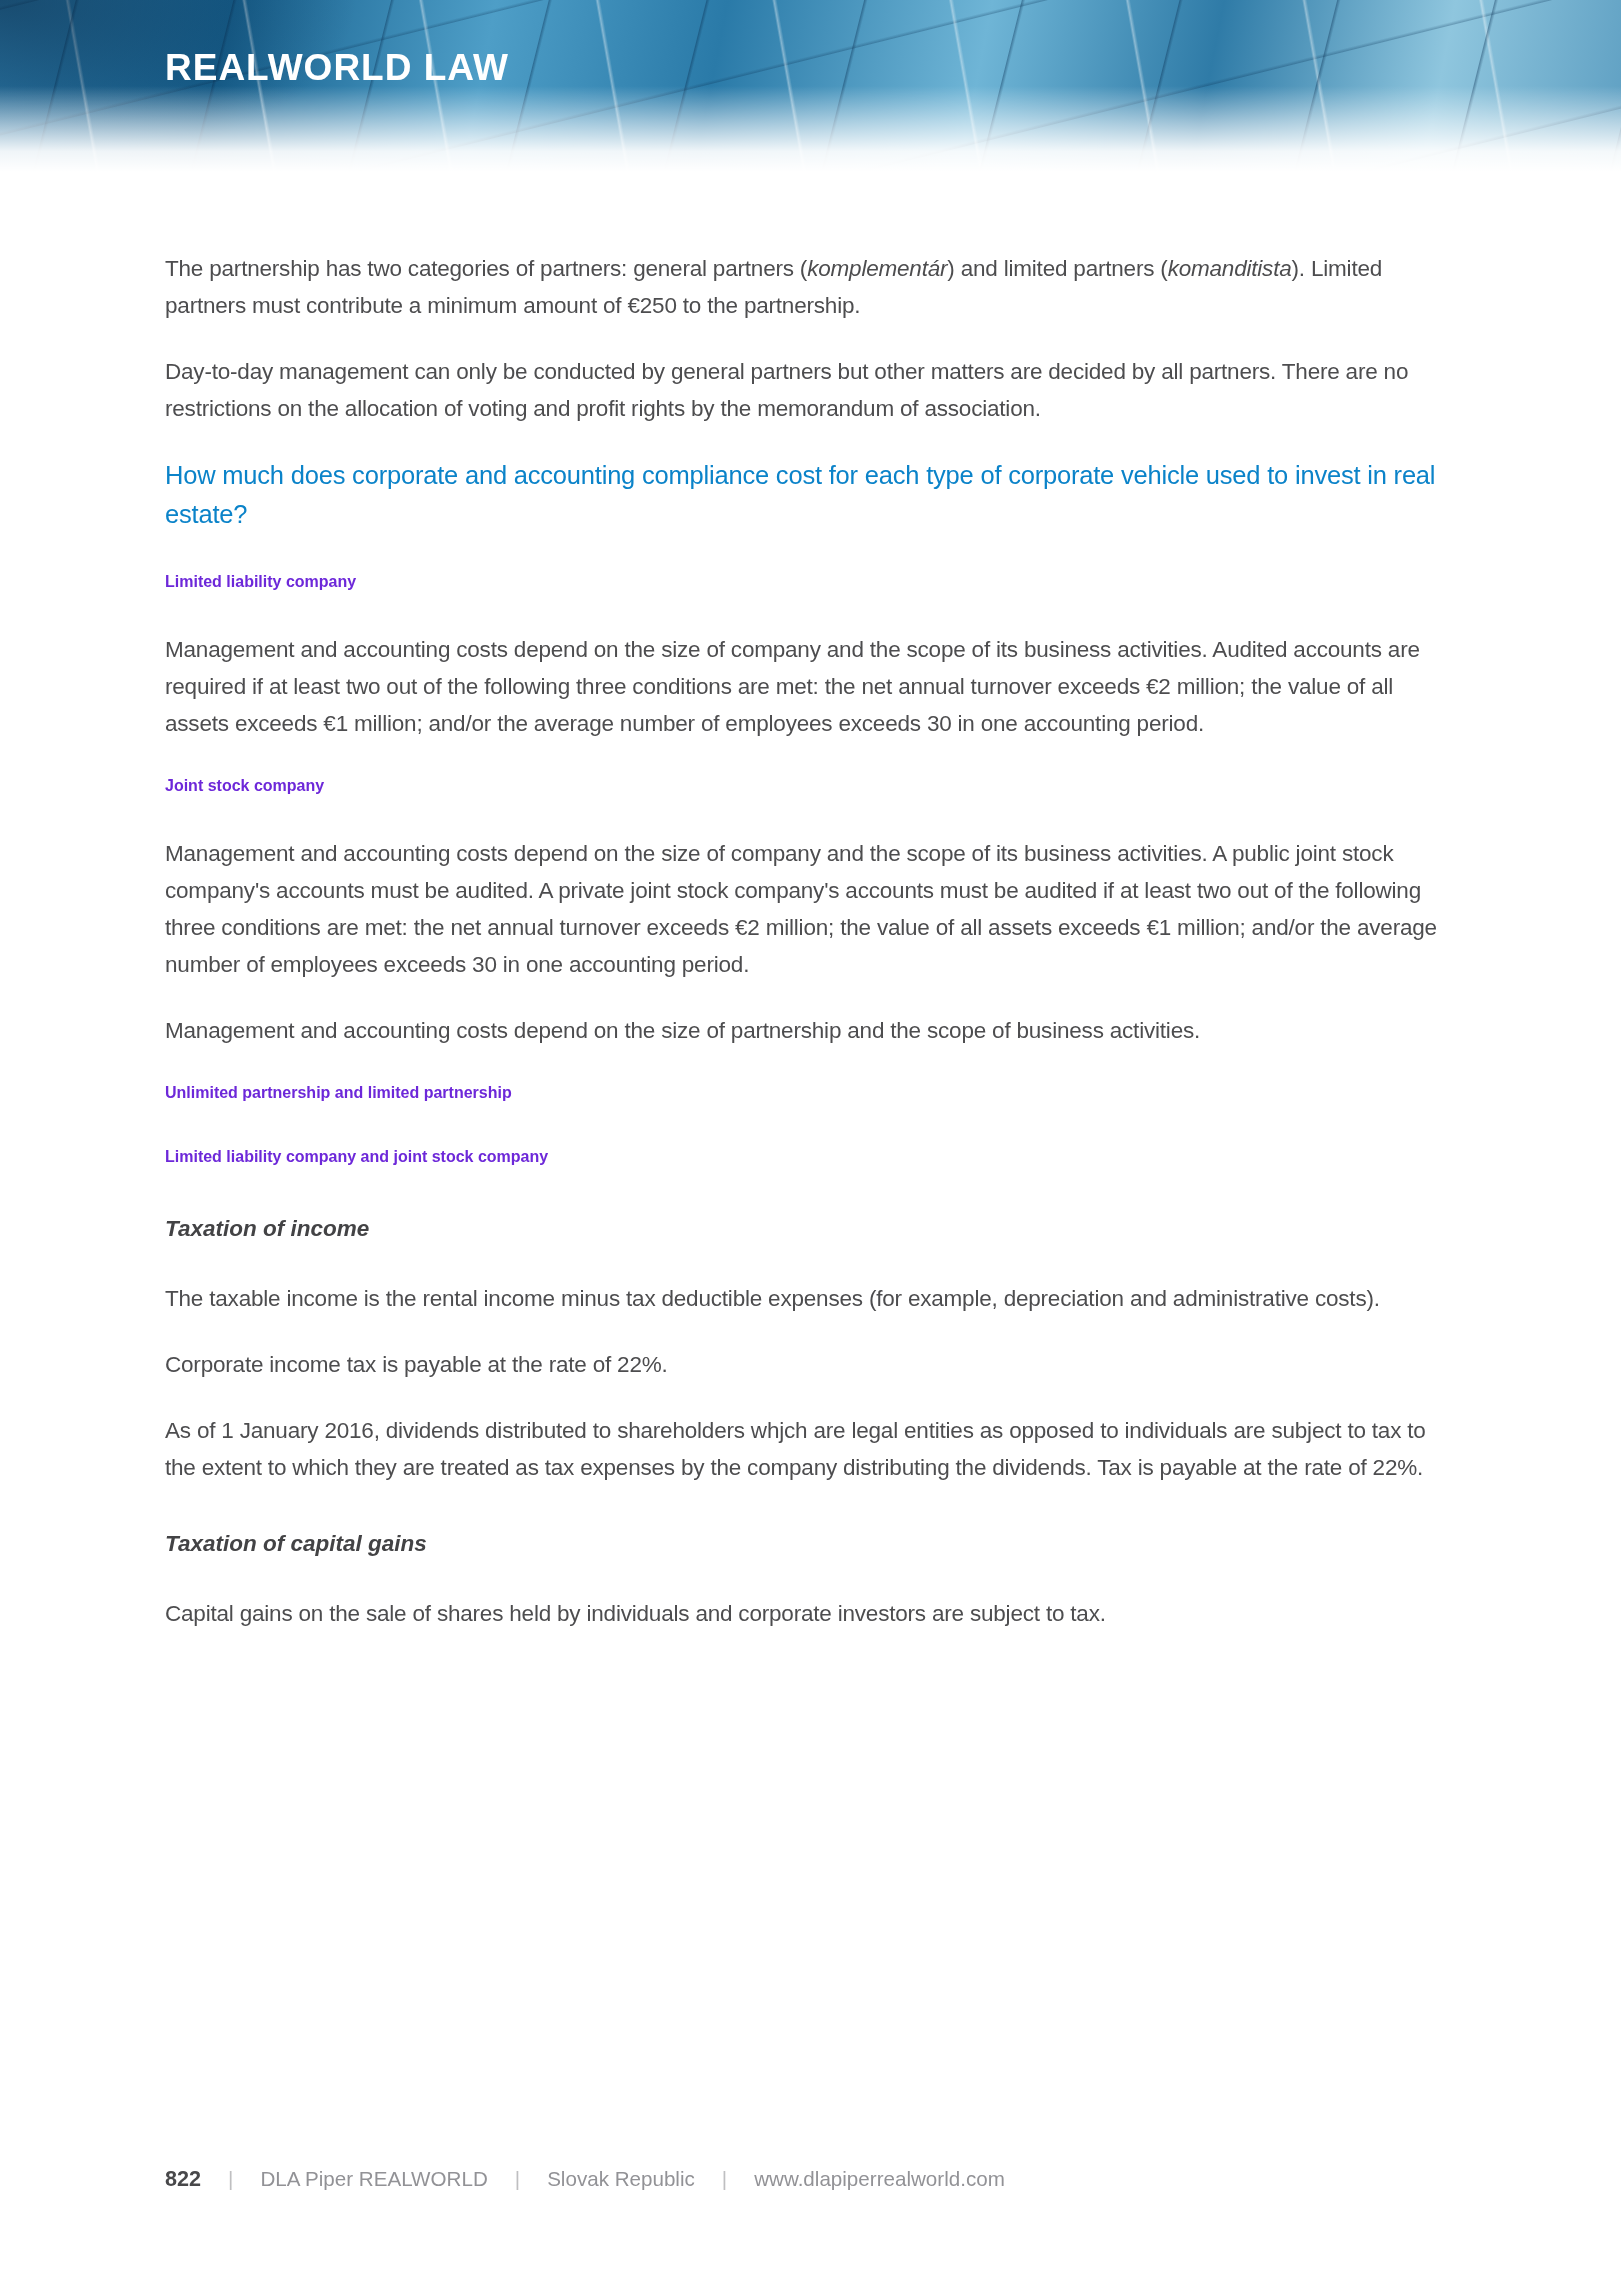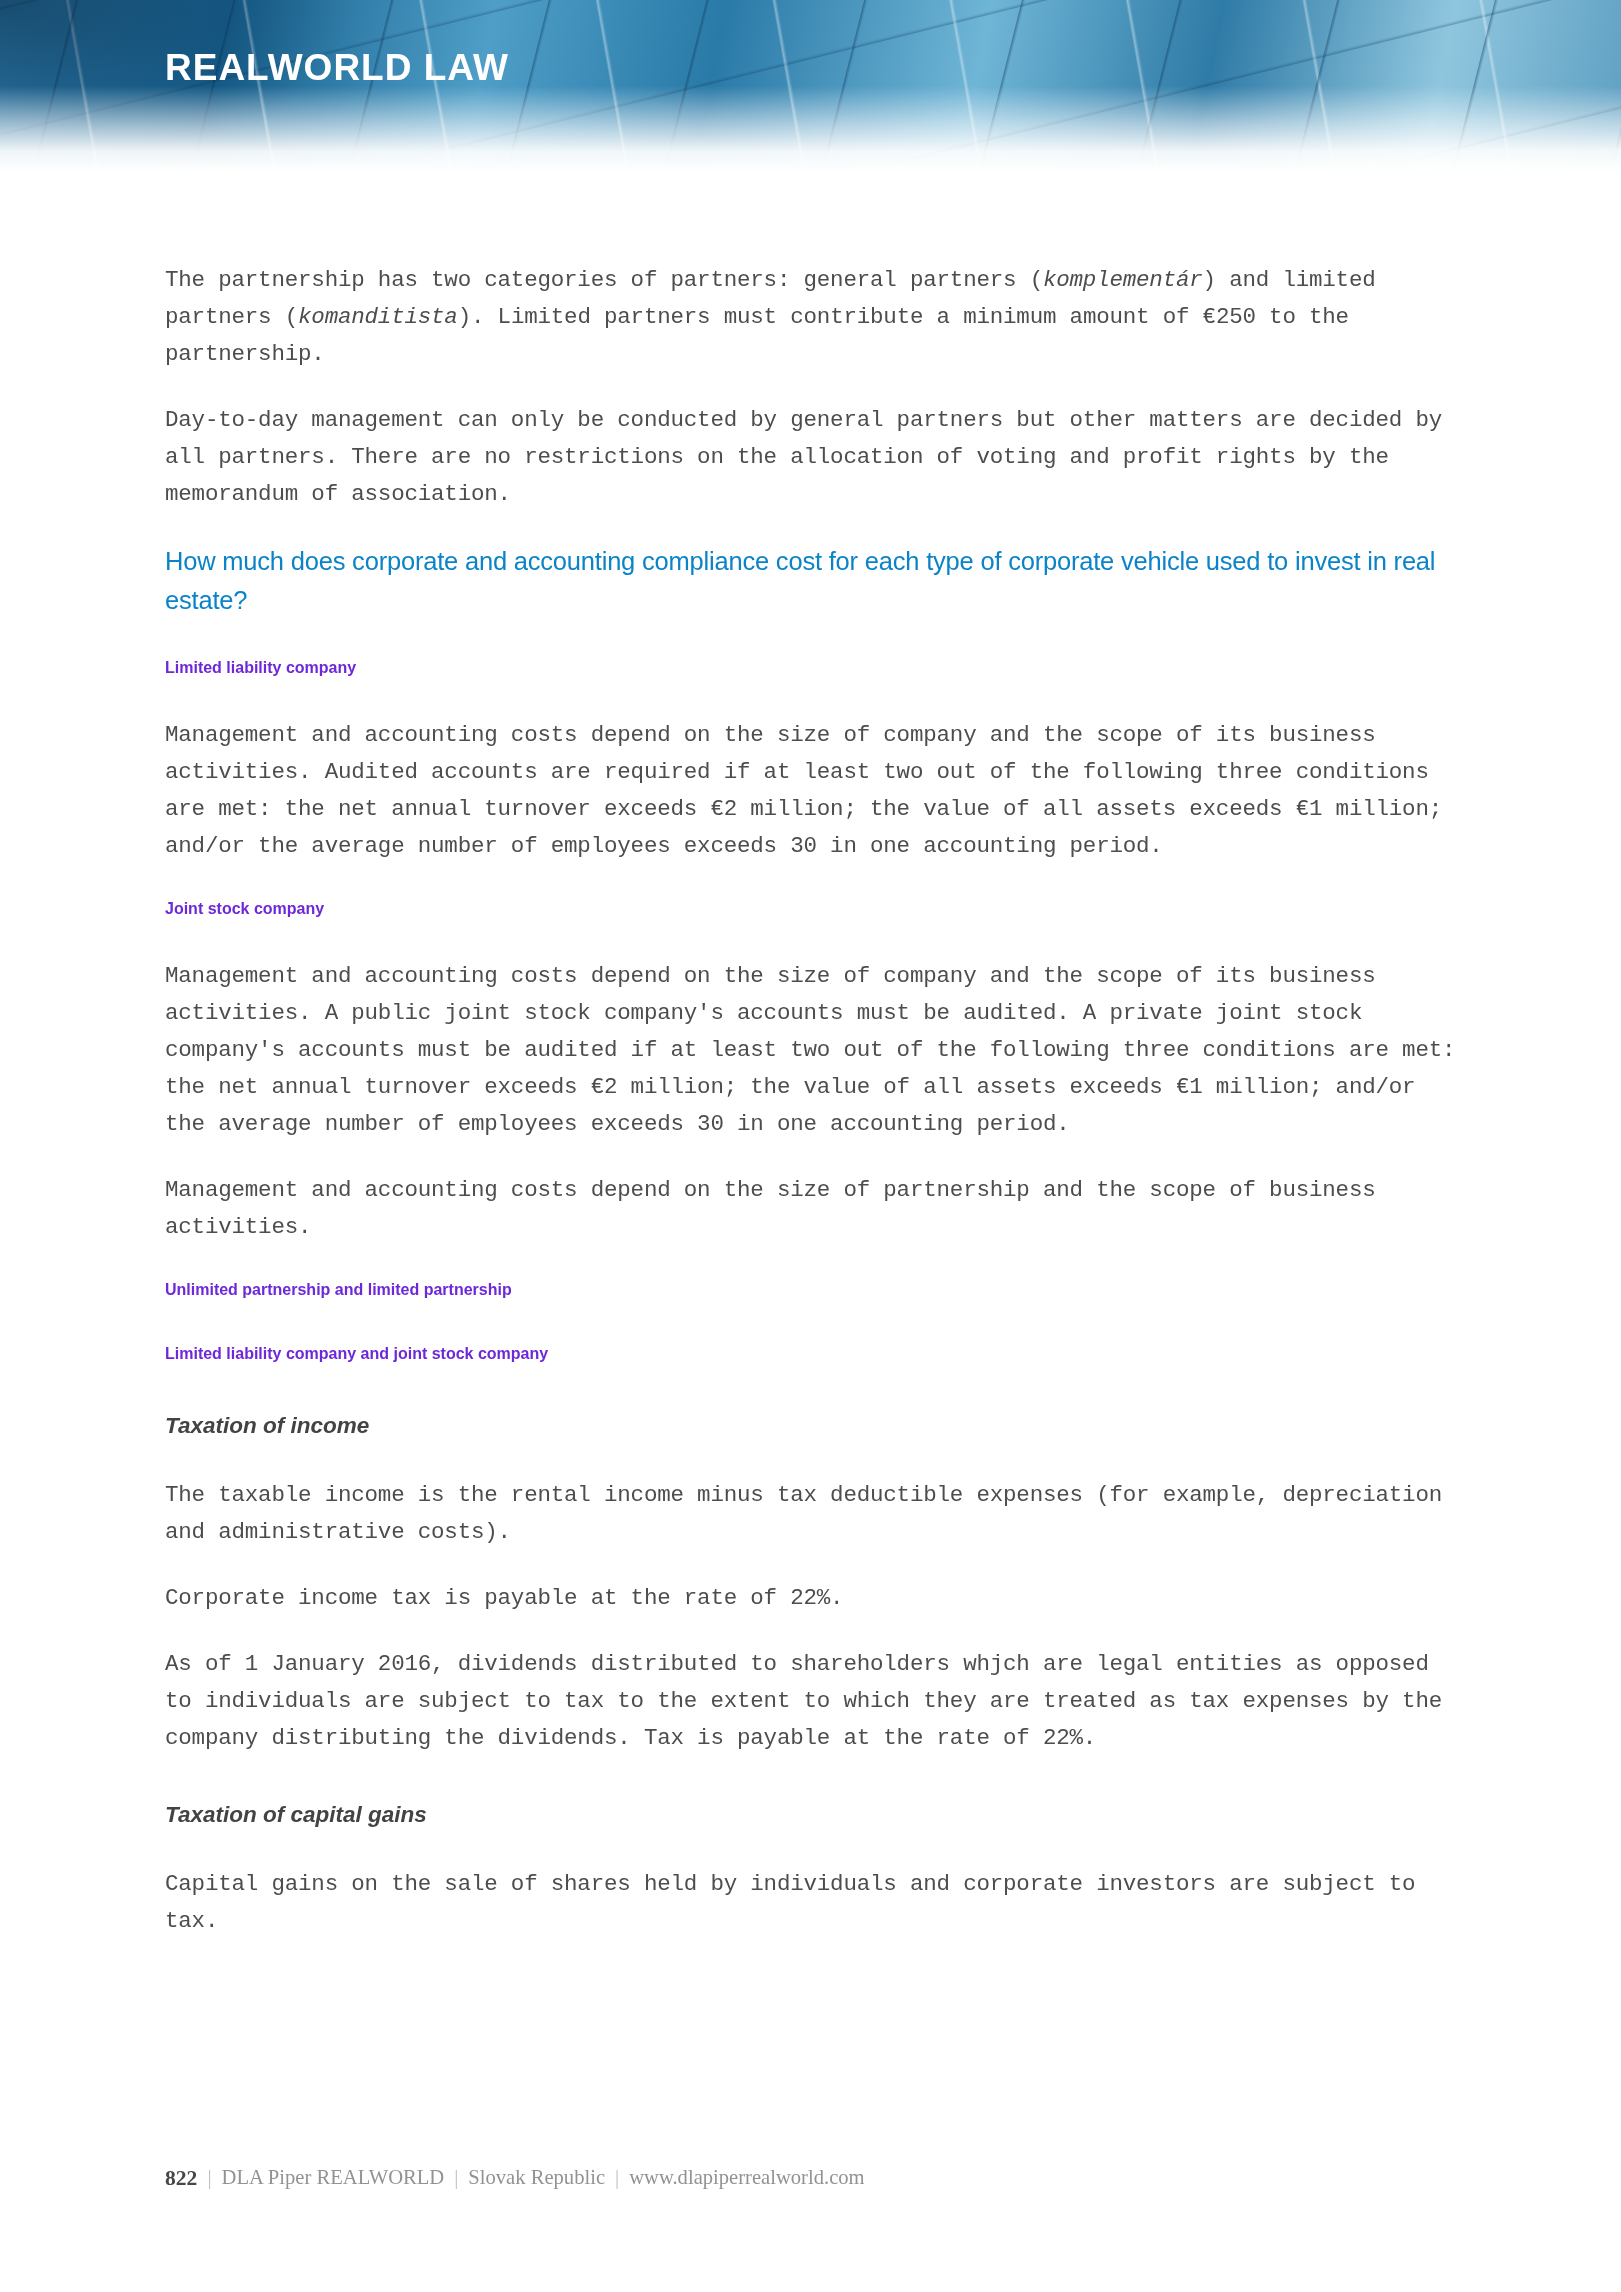--- a/index.html
+++ b/index.html
@@ -23,32 +23,32 @@
   }
   .brand {
     position: absolute; left: 165px; top: 47px;
     font-size: 37px; font-weight: 700; letter-spacing: 1px;
     color: #ffffff;
   }
 
   
   .content { padding: 78px 161px 0 165px; }
 
-  .b-p  { font-size: 22.5px; line-height: 37px; letter-spacing: -0.2px; color: #4d4d4f; margin: 12px 0 29px; font-family: Liberation Mono, monospace; }
+  .b-p  { font-size: 22.5px; line-height: 37px; letter-spacing: -0.2px; color: #4d4d4f; margin: 0 0 29px; }
   .b-h2 { font-size: 25.5px; line-height: 39px; letter-spacing: -0.2px; color: #0b83c9; font-weight: 400; margin: 11.8px 0 33px; }
   .b-h3 { font-size: 16px; line-height: 29px; color: #6d28d9; font-weight: 700; margin: 23.5px 0 35px; }
   .b-h4 { font-size: 22.5px; line-height: 29px; color: #434345; font-weight: 700; font-style: italic; margin: 43px 0 37px; }
   .b-h4i{ font-size: 22.5px; line-height: 29px; color: #4d4d4f; font-weight: 400; font-style: italic; margin: 43px 0 37px; }
   .it { font-style: italic; }
 
   
   .footer {
     position: absolute; left: 165px; top: 2166px;
-    display: flex; align-items: flex-start; gap: 10px;
-    font-size: 20.6px; color: #929296; white-space: nowrap; font-family: Liberation Serif, serif;
+    display: flex; align-items: center; gap: 27px;
+    font-size: 20.6px; color: #929296; white-space: nowrap;
   }
   .page-num { font-weight: 700; color: #48484a; font-size: 21.6px; }
   .sep { color: #bfbfc1; }
   .footer-url { color: #929296; text-decoration: none; }
 </style>
 </head>
 <body>
 
 <div class="page">
 

